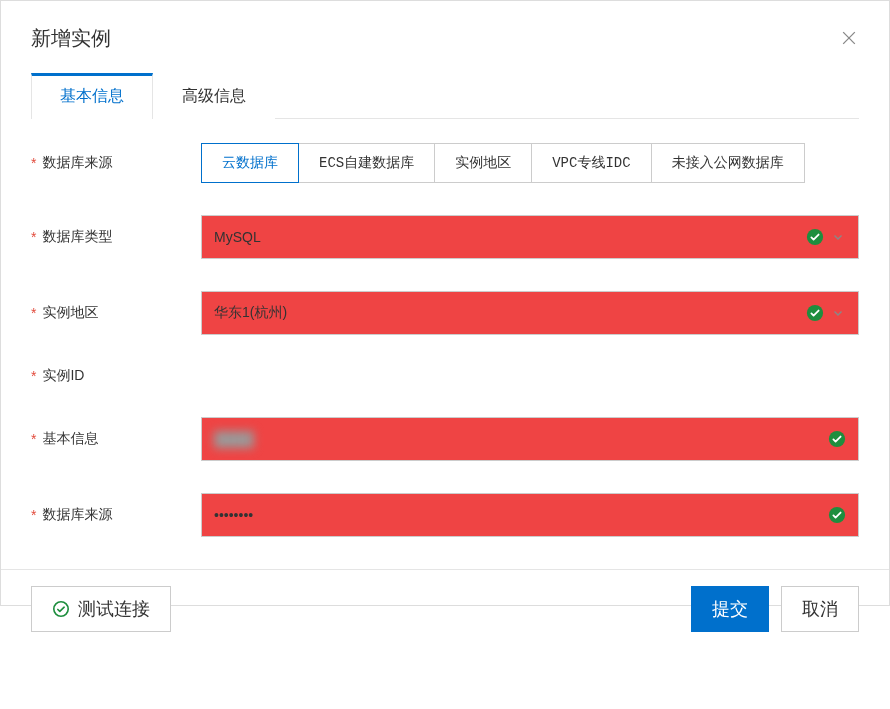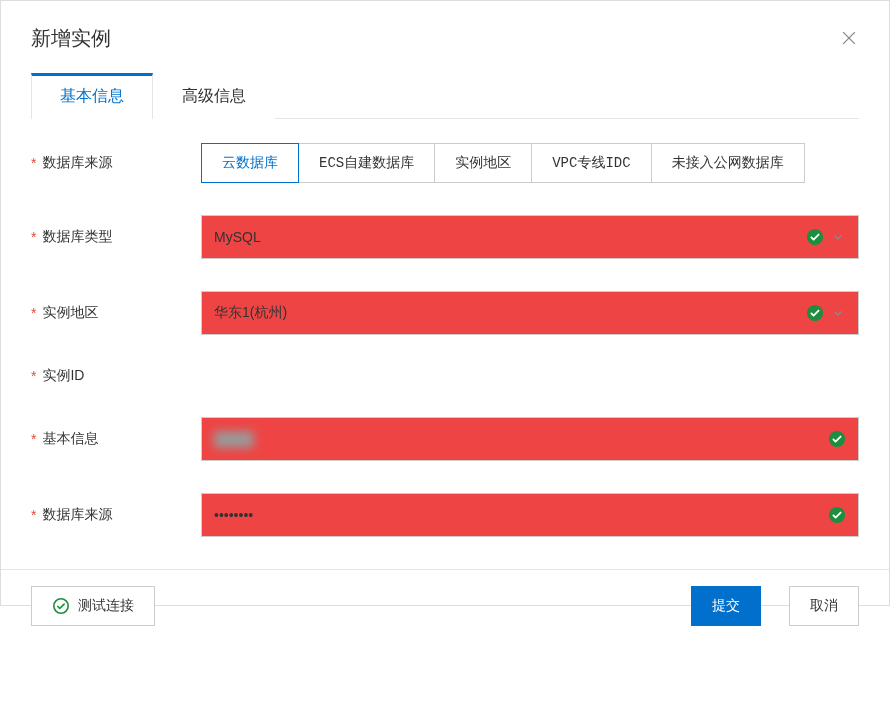--- a/index.html
+++ b/index.html
@@ -158,37 +158,37 @@
   
   .footer {
     border-top: 1px solid #e5e5e5;
     padding: 16px 30px;
     display: flex;
     align-items: center;
     justify-content: space-between;
   }
   .btn {
     padding: 10px 20px;
-    font-size: 14px;
+    font-size: 18px;
     border: 1px solid #ccc;
     background: #fff;
     color: #333;
     cursor: pointer;
     display: inline-flex;
     align-items: center;
     gap: 8px;
   }
   .btn.primary {
     background: #0070cc;
     border-color: #0070cc;
     color: #fff;
   }
   .footer-right {
     display: flex;
-    gap: 28px;
+    gap: 12px;
   }
   .test-icon {
     width: 18px; height: 18px;
     display: inline-flex;
   }
   .test-icon svg { width: 18px; height: 18px; }
 </style>
 </head>
 <body>
 

